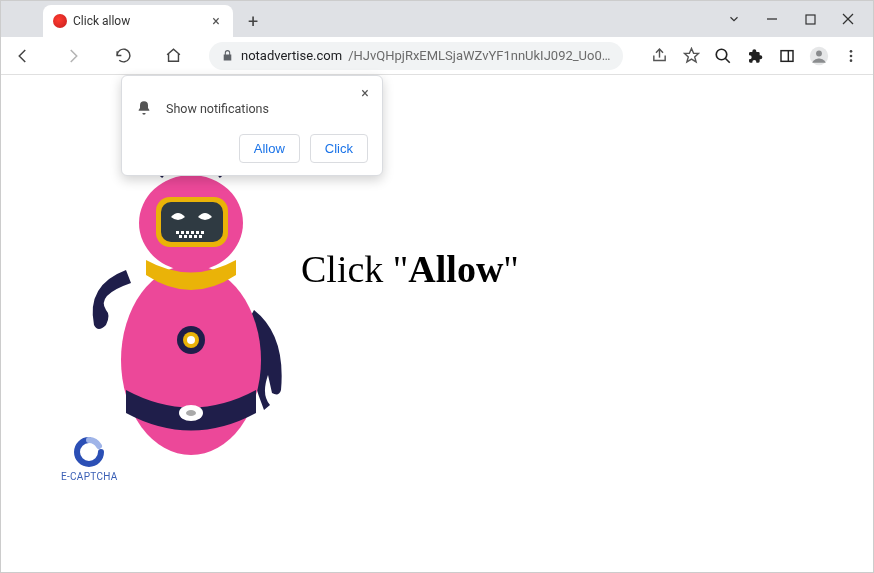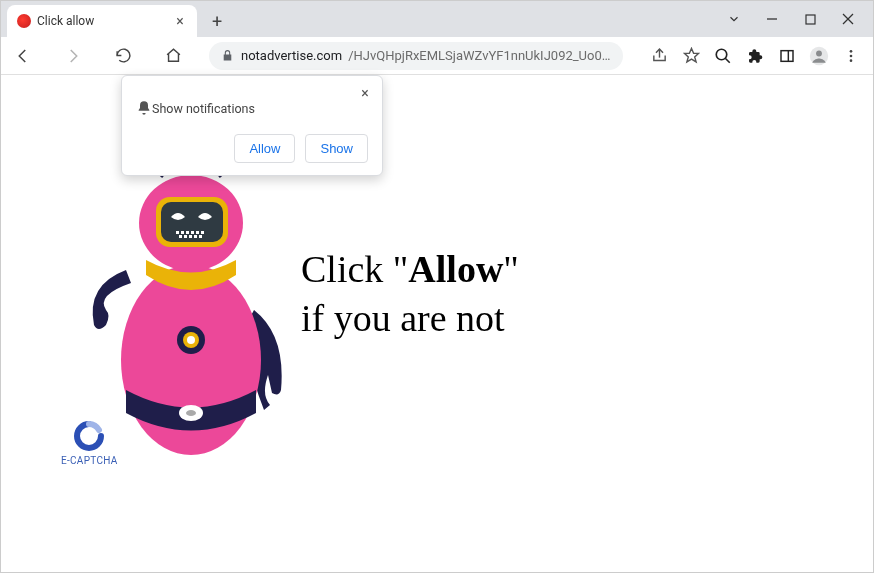--- a/index.html
+++ b/index.html
@@ -25,20 +25,21 @@
       height: 32px;
       width: 190px;
       border-radius: 8px 8px 0 0;
       display: flex;
       align-items: center;
       padding: 0 10px;
       font-size: 12px;
       color: #333;
       gap: 6px;
       position: relative;
+      margin-left: 36px;
     }
     .tab-favicon {
       width: 14px; height: 14px;
       border-radius: 50%;
       background: radial-gradient(circle at 40% 40%, #ff3b30, #c41e1e);
       flex-shrink: 0;
     }
     .tab-title { flex: 1; white-space: nowrap; overflow: hidden; }
     .tab-close {
       width: 14px; height: 14px;
@@ -121,21 +122,21 @@
       z-index: 10;
     }
     .perm-title { font-size: 13px; color: #202124; }
     .perm-close {
       position: absolute; top: 6px; right: 6px;
       width: 22px; height: 22px;
       display:flex; align-items:center; justify-content:center;
       color:#555; font-size:14px;
     }
     .perm-row {
-      display:flex; align-items:center; gap:0;
+      display:flex; align-items:center; gap:14px;
       margin-top:10px;
       color:#444; font-size:12.5px;
     }
     .bell {
       width:16px; height:16px;
       color:#555;
     }
     .perm-actions {
       display:flex; justify-content:flex-end; gap:10px;
       margin-top:18px;
@@ -153,21 +154,21 @@
       left: 300px;
       top: 170px;
       font-family: Georgia, "Times New Roman", serif;
       font-size: 38px;
       line-height: 1.3;
       color:#000;
     }
     .page-main b { font-weight: 700; }
     .ecaptcha {
       position:absolute;
-      left:60px; bottom:106px;
+      left:60px; bottom:90px;
       text-align:center;
       font-size:10px;
       color:#3a5fb5;
       letter-spacing:0.3px;
     }
     .ecaptcha-circle {
       width:30px; height:30px;
       margin:0 auto 4px;
     }
     
@@ -302,21 +303,21 @@
     <div class="perm-row">
       <span class="bell">
         <svg width="16" height="16" viewBox="0 0 24 24" fill="#555">
             <path d="M12 2a6 6 0 0 0-6 6v4l-2 3v1h16v-1l-2-3V8a6 6 0 0 0-6-6zm0 20a2.5 2.5 0 0 0 2.5-2.5h-5A2.5 2.5 0 0 0 12 22z"></path>
           </svg>
       </span>
       <span>Show notifications</span>
     </div>
     <div class="perm-actions">
       <button class="perm-btn">Allow</button>
-      <button class="perm-btn">Show</button>
+      <button class="perm-btn">Click</button>
     </div>
   </div>
 
   <div class="robot">
     <svg viewBox="0 0 210 320" width="210" height="320">
 
       <path d="M40 105 Q0 120 8 160 Q12 168 20 160 Q25 150 20 145 Q10 130 45 118 Z" fill="#1f1e4a"></path>
 
       <path d="M168 145 Q200 170 195 225 Q193 232 186 228 L182 210 Q175 230 184 240 L178 245 Q160 200 160 160 Z" fill="#1f1e4a"></path>
 
@@ -356,21 +357,21 @@
           <rect x="98" y="70" width="3" height="3"></rect>
           <rect x="103" y="70" width="3" height="3"></rect>
           <rect x="108" y="70" width="3" height="3"></rect>
           <rect x="113" y="70" width="3" height="3"></rect>
         </g>
     </svg>
   </div>
 
   <div class="page-main">
     <span>Click "</span><b>Allow</b><span>"</span><br>
-    <span>if you are not</span><br>
+    <br>
   </div>
 
   <div class="ecaptcha">
     <div class="ecaptcha-circle">
       <svg viewBox="0 0 30 30" width="30" height="30">
         <path d="M15 3 A12 12 0 1 0 27 15" fill="none" stroke="#2b4fb5" stroke-width="6" stroke-linecap="round"></path>
         <path d="M15 3 A12 12 0 0 1 25 9" fill="none" stroke="#9fb4e8" stroke-width="6" stroke-linecap="round"></path>
       </svg>
     </div>
     <div>E-CAPTCHA</div>

